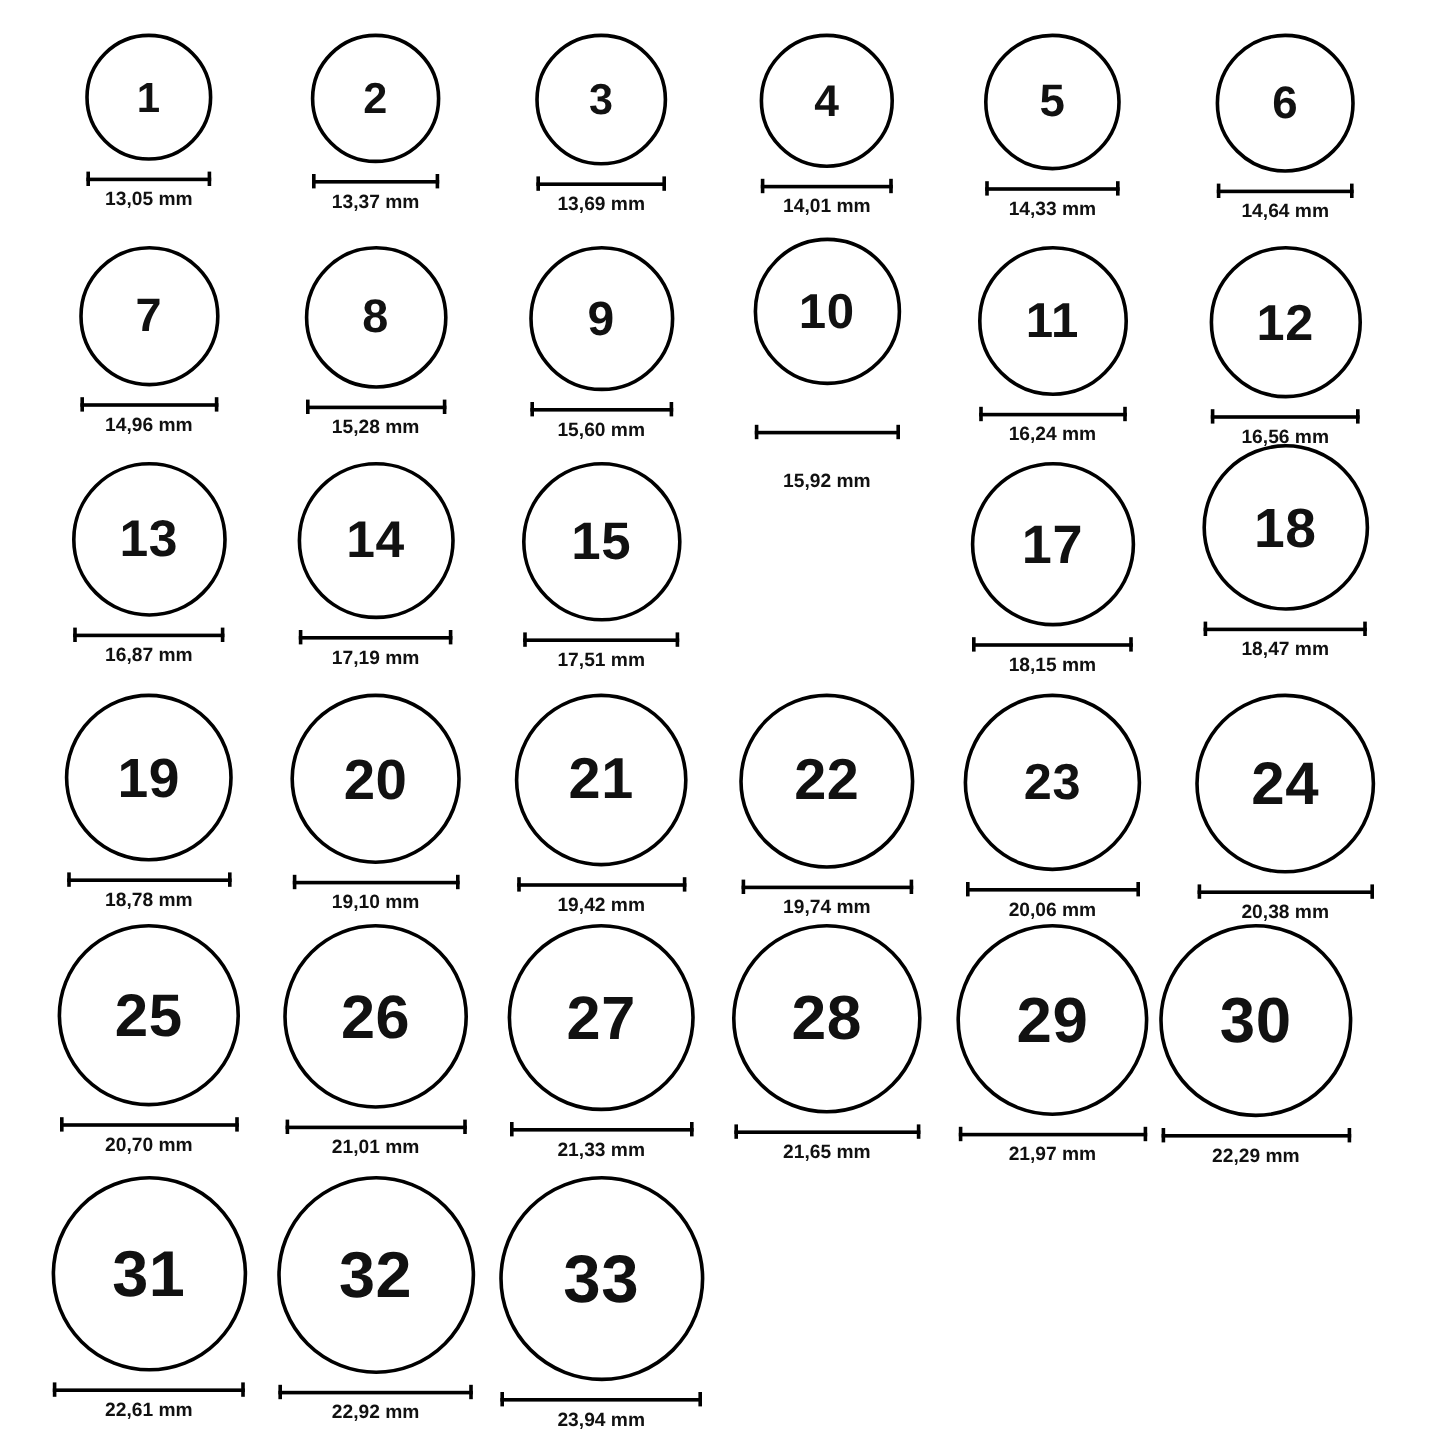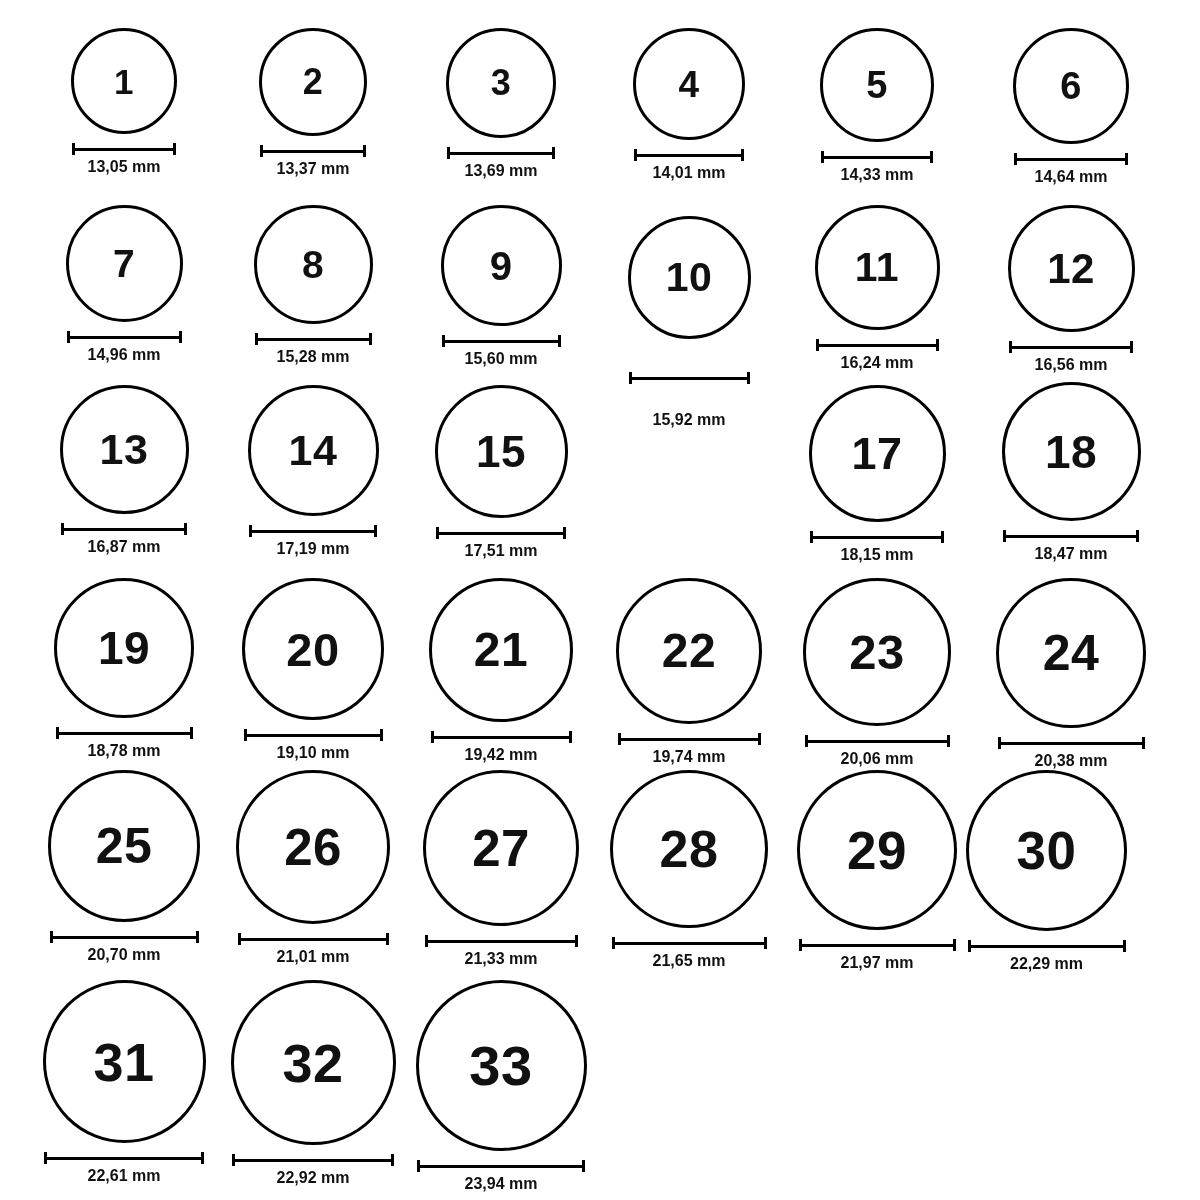--- a/index.html
+++ b/index.html
@@ -168,21 +168,21 @@
       <div class="ring-circle" style="width: 121px; height: 121px;">
         <span class="ring-number" style="font-size: 40px;">9</span>
       </div>
       <div class="measure-bar" style="width: 119px;">
         <span class="tick left"></span>
         <span class="rule"></span>
         <span class="tick right"></span>
       </div>
       <div class="measure-label">15,60 mm</div>
     </div>
-    <div class="size-cell" style="left: 623.5px; top: 216px; width: 131px; gap: 24px;">
+    <div class="size-cell" style="left: 623.5px; top: 198px; width: 131px; gap: 24px;">
       <div class="ring-circle" style="width: 123px; height: 123px;">
         <span class="ring-number" style="font-size: 41px;">10</span>
       </div>
       <div class="measure-bar" style="width: 121px;">
         <span class="tick left"></span>
         <span class="rule"></span>
         <span class="tick right"></span>
       </div>
       <div class="measure-label">15,92 mm</div>
     </div>
@@ -245,21 +245,21 @@
       <div class="ring-circle" style="width: 137px; height: 137px;">
         <span class="ring-number" style="font-size: 45px;">17</span>
       </div>
       <div class="measure-bar" style="width: 134px;">
         <span class="tick left"></span>
         <span class="rule"></span>
         <span class="tick right"></span>
       </div>
       <div class="measure-label">18,15 mm</div>
     </div>
-    <div class="size-cell" style="left: 997.5px; top: 382px; width: 147px;">
+    <div class="size-cell" style="left: 997.5px; top: 370px; width: 147px;">
       <div class="ring-circle" style="width: 139px; height: 139px;">
         <span class="ring-number" style="font-size: 46px;">18</span>
       </div>
       <div class="measure-bar" style="width: 136px;">
         <span class="tick left"></span>
         <span class="rule"></span>
         <span class="tick right"></span>
       </div>
       <div class="measure-label">18,47 mm</div>
     </div>
@@ -302,21 +302,21 @@
       </div>
       <div class="measure-bar" style="width: 143px;">
         <span class="tick left"></span>
         <span class="rule"></span>
         <span class="tick right"></span>
       </div>
       <div class="measure-label">19,74 mm</div>
     </div>
     <div class="size-cell" style="left: 799px; top: 578px; width: 156px;">
       <div class="ring-circle" style="width: 148px; height: 148px;">
-        <span class="ring-number" style="font-size: 49px;">23</span>
+        <span class="ring-number" style="font-size: 42px;">23</span>
       </div>
       <div class="measure-bar" style="width: 145px;">
         <span class="tick left"></span>
         <span class="rule"></span>
         <span class="tick right"></span>
       </div>
       <div class="measure-label">20,06 mm</div>
     </div>
     <div class="size-cell" style="left: 992px; top: 578px; width: 158px;">
       <div class="ring-circle" style="width: 150px; height: 150px;">

